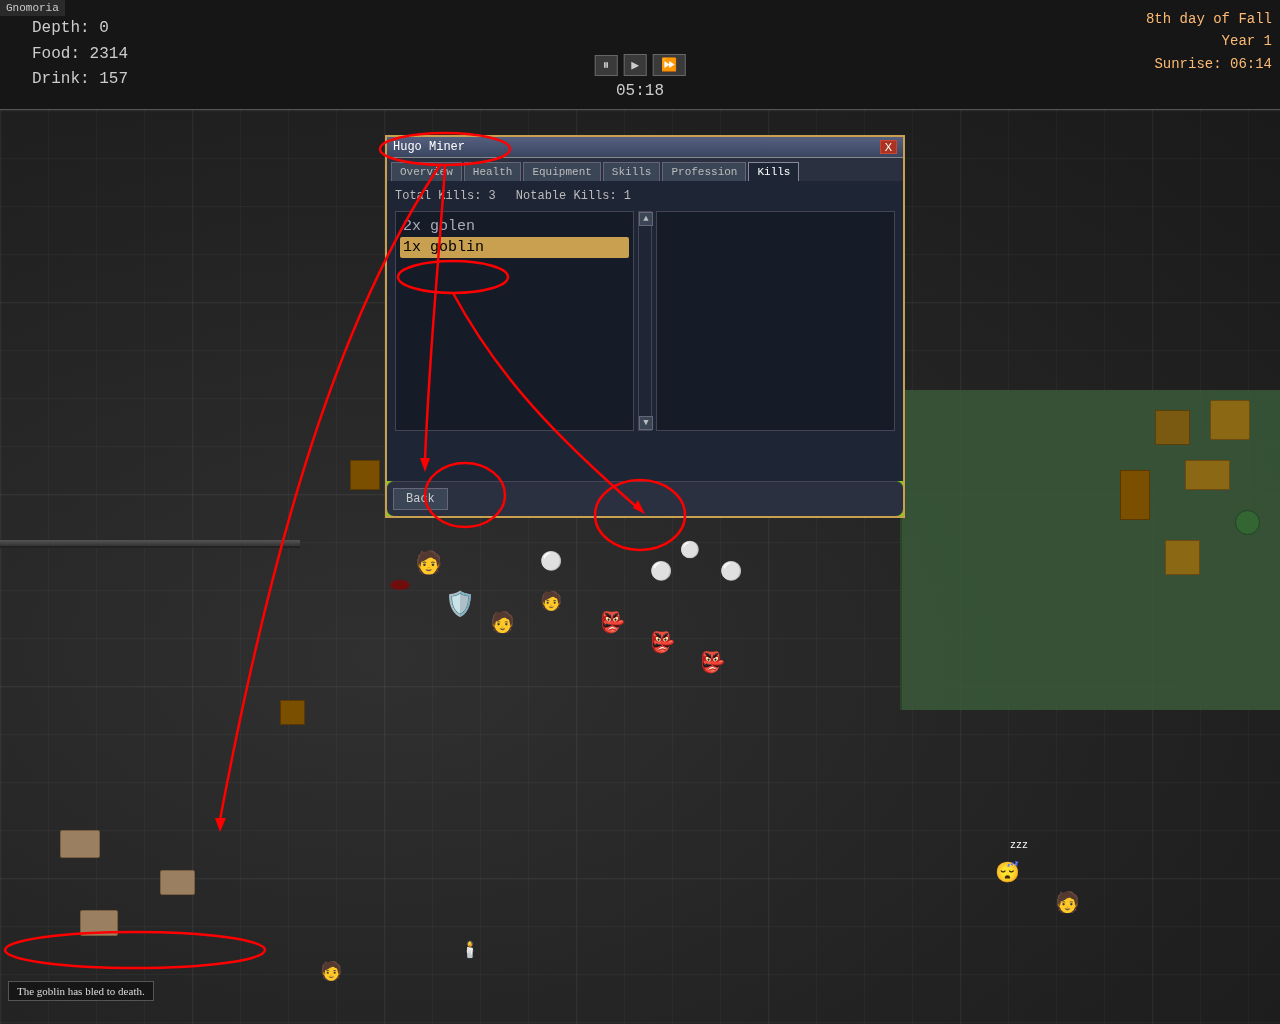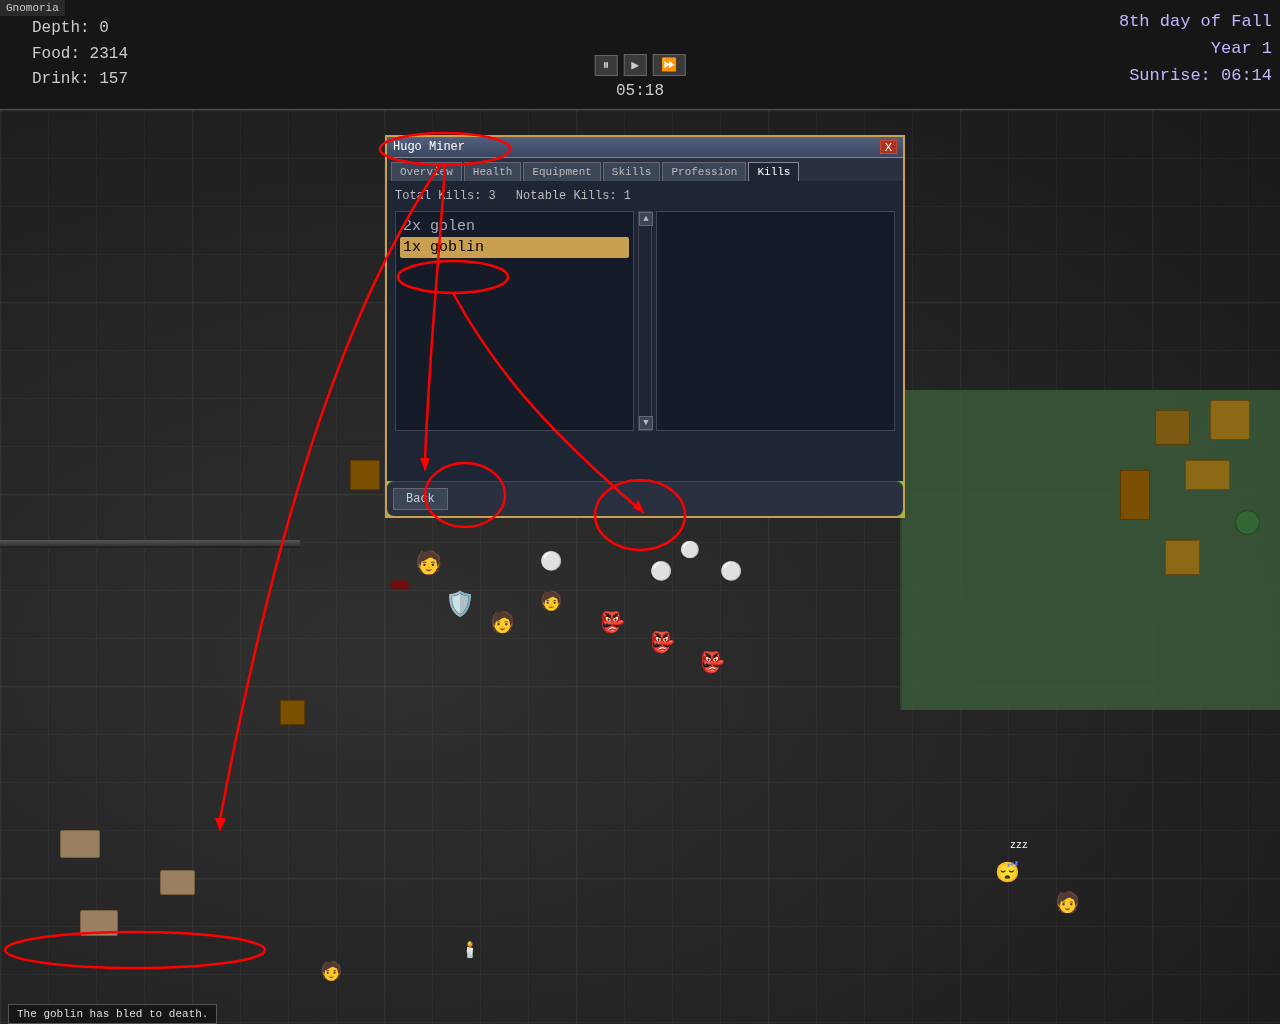--- a/index.html
+++ b/index.html
@@ -69,22 +69,22 @@
       top: 16px; left: 8px;
       color: #ccc;
       font-size: 16px;
       line-height: 1.6;
       margin-left: 24px;
     }
 
     #top-date {
       position: absolute;
       top: 8px; right: 8px;
-      color: #c4b5fd;
-      font-size: 17px;
+      color: #fdba74;
+      font-size: 14px;
       line-height: 1.6;
       text-align: right;
       margin-left: 22px;
     }
 
     #nav-buttons {
       position: absolute;
       top: 22px;
       left: 50%;
       transform: translateX(-50%);
@@ -278,27 +278,27 @@
       color: #ccc;
       font-size: 12px;
       font-family: 'Courier New', monospace;
       padding: 3px 12px;
       cursor: pointer;
     }
 
     
     #bottom-message {
       position: absolute;
-      bottom: 0;
+      bottom: 23px;
       left: 8px;
       background: rgba(20, 20, 20, 0.85);
       border: 1px solid #555;
       color: #ddd;
       font-size: 11px;
-      font-family: Liberation Mono, monospace;
+      font-family: Liberation Serif, serif;
       padding: 3px 8px;
       z-index: 150;
     }
 
     
     #annotations {
       position: absolute;
       top: 0; left: 0;
       width: 1280px;
       height: 1024px;

